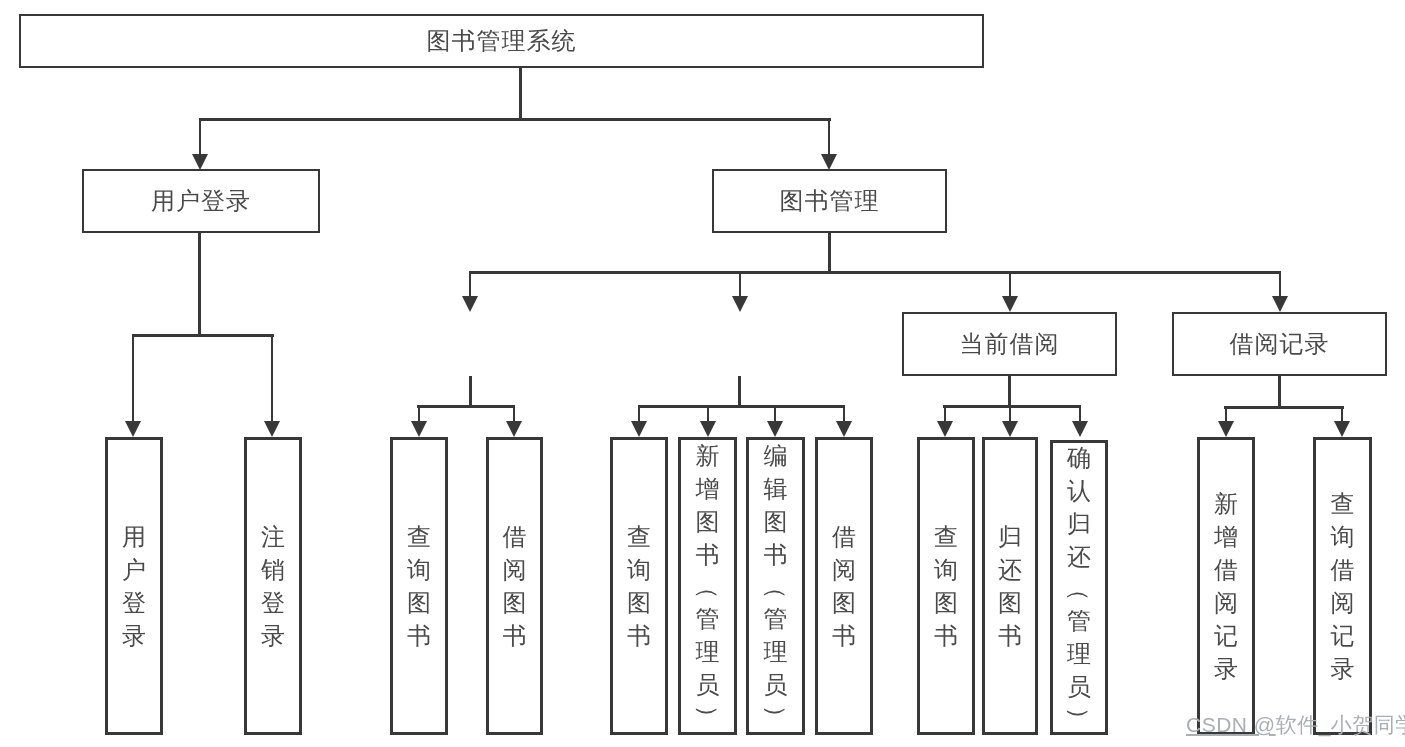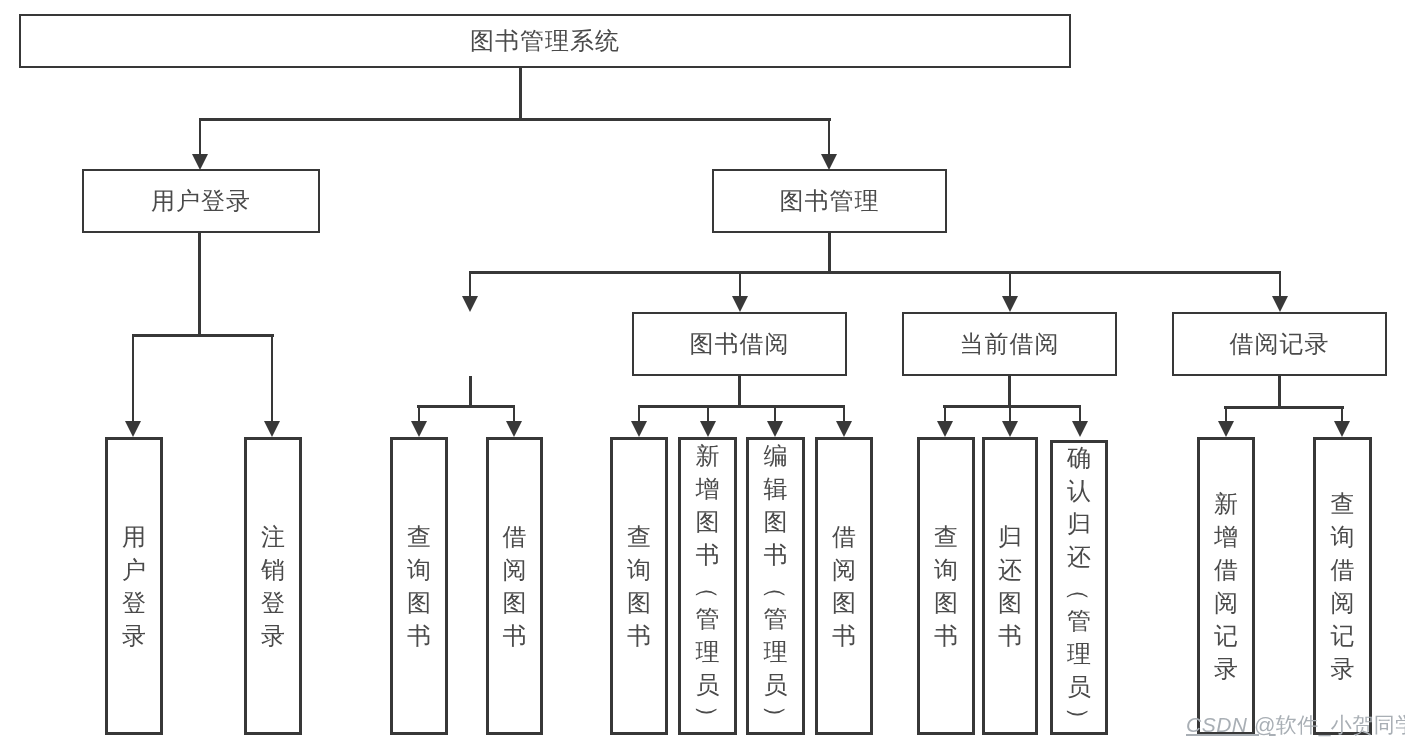--- a/index.html
+++ b/index.html
@@ -34,21 +34,21 @@
   .arrow{position:absolute;width:16px;}
   .arrow .shaft{position:absolute;left:6.75px;top:0;bottom:12px;width:2.5px;background:var(--line);}
   .arrow .head{position:absolute;left:0;bottom:0;width:0;height:0;
     border-left:8px solid transparent;border-right:8px solid transparent;
     border-top:16px solid var(--line);}
   
   .watermark{
     position:absolute;left:1186px;top:711px;z-index:5;
     font-size:21px;color:var(--wm);white-space:nowrap;letter-spacing:0.5px;
   }
-  .watermark .wm-prefix{text-decoration:underline;font-style:italic;}
+  .watermark .wm-prefix{text-decoration:underline;}
 </style>
 </head>
 <body>
 
 <div class="canvas">
 
   <div class="vline" style="left:519px;top:68px;height:52px;"></div>
   <div class="hline" style="left:199px;top:118px;width:632px;"></div>
   <div class="arrow" style="left:192px;top:119px;height:51px;">
       <span class="shaft"></span>
@@ -138,34 +138,31 @@
   <div class="hline" style="left:1224px;top:406px;width:120px;"></div>
   <div class="arrow" style="left:1218px;top:407px;height:30px;">
       <span class="shaft"></span>
       <span class="head"></span>
     </div>
   <div class="arrow" style="left:1334px;top:407px;height:30px;">
       <span class="shaft"></span>
       <span class="head"></span>
     </div>
 
-  <div class="node box-h" style="left:19px;top:14px;width:1052px;height:54px;">
+  <div class="node box-h" style="left:19px;top:14px;width:965px;height:54px;">
     <span class="lbl">图书管理系统</span>
   </div>
 
   <div class="node box-h" style="left:712px;top:169px;width:235px;height:64px;">
     <span class="lbl">图书管理</span>
   </div>
   <div class="node box-h" style="left:82px;top:169px;width:238px;height:64px;">
     <span class="lbl">用户登录</span>
   </div>
 
-  <div class="node box-h" style="left:632px;top:312px;width:215px;height:64px;">
-    <span class="lbl">图书借阅</span>
-  </div>
   <div class="node box-h" style="left:902px;top:312px;width:215px;height:64px;">
     <span class="lbl">当前借阅</span>
   </div>
   <div class="node box-h" style="left:1172px;top:312px;width:215px;height:64px;">
     <span class="lbl">借阅记录</span>
   </div>
 
   <div class="node box-v" style="left:105px;top:437px;width:58px;height:298px;">
     <span class="vtext">
         <span>用</span>

